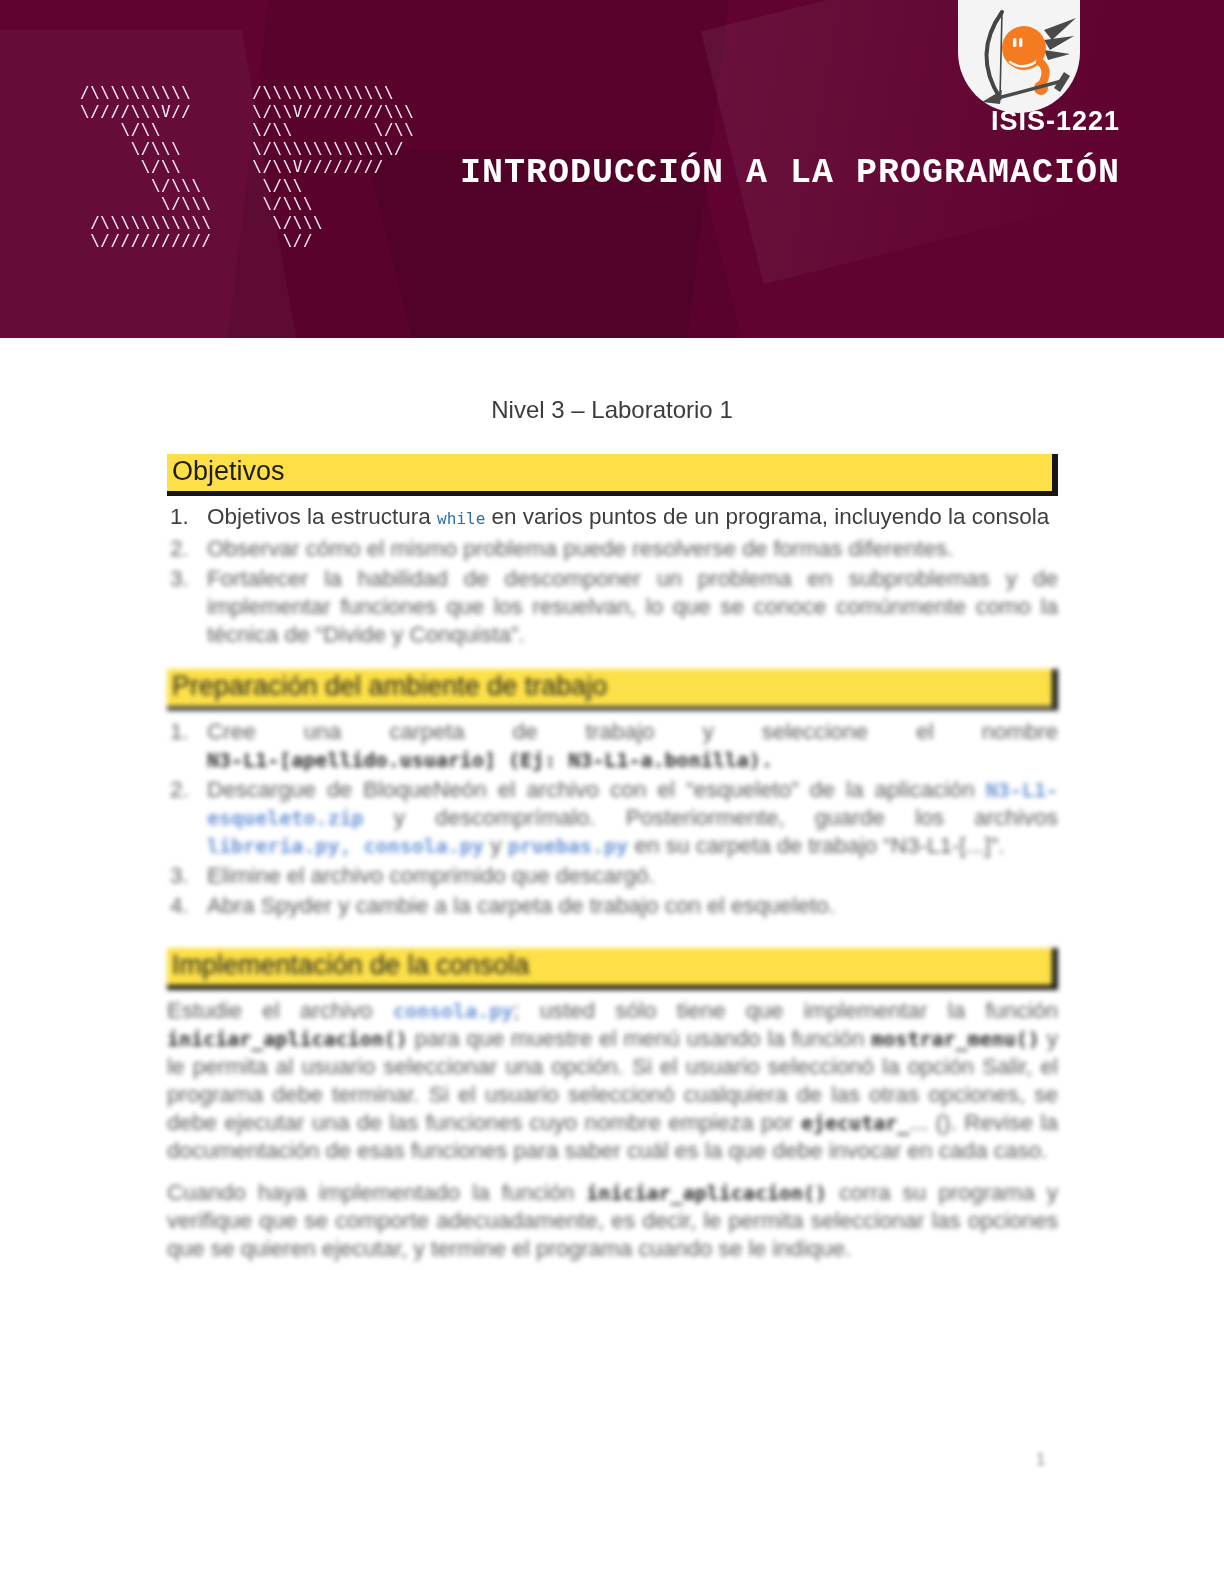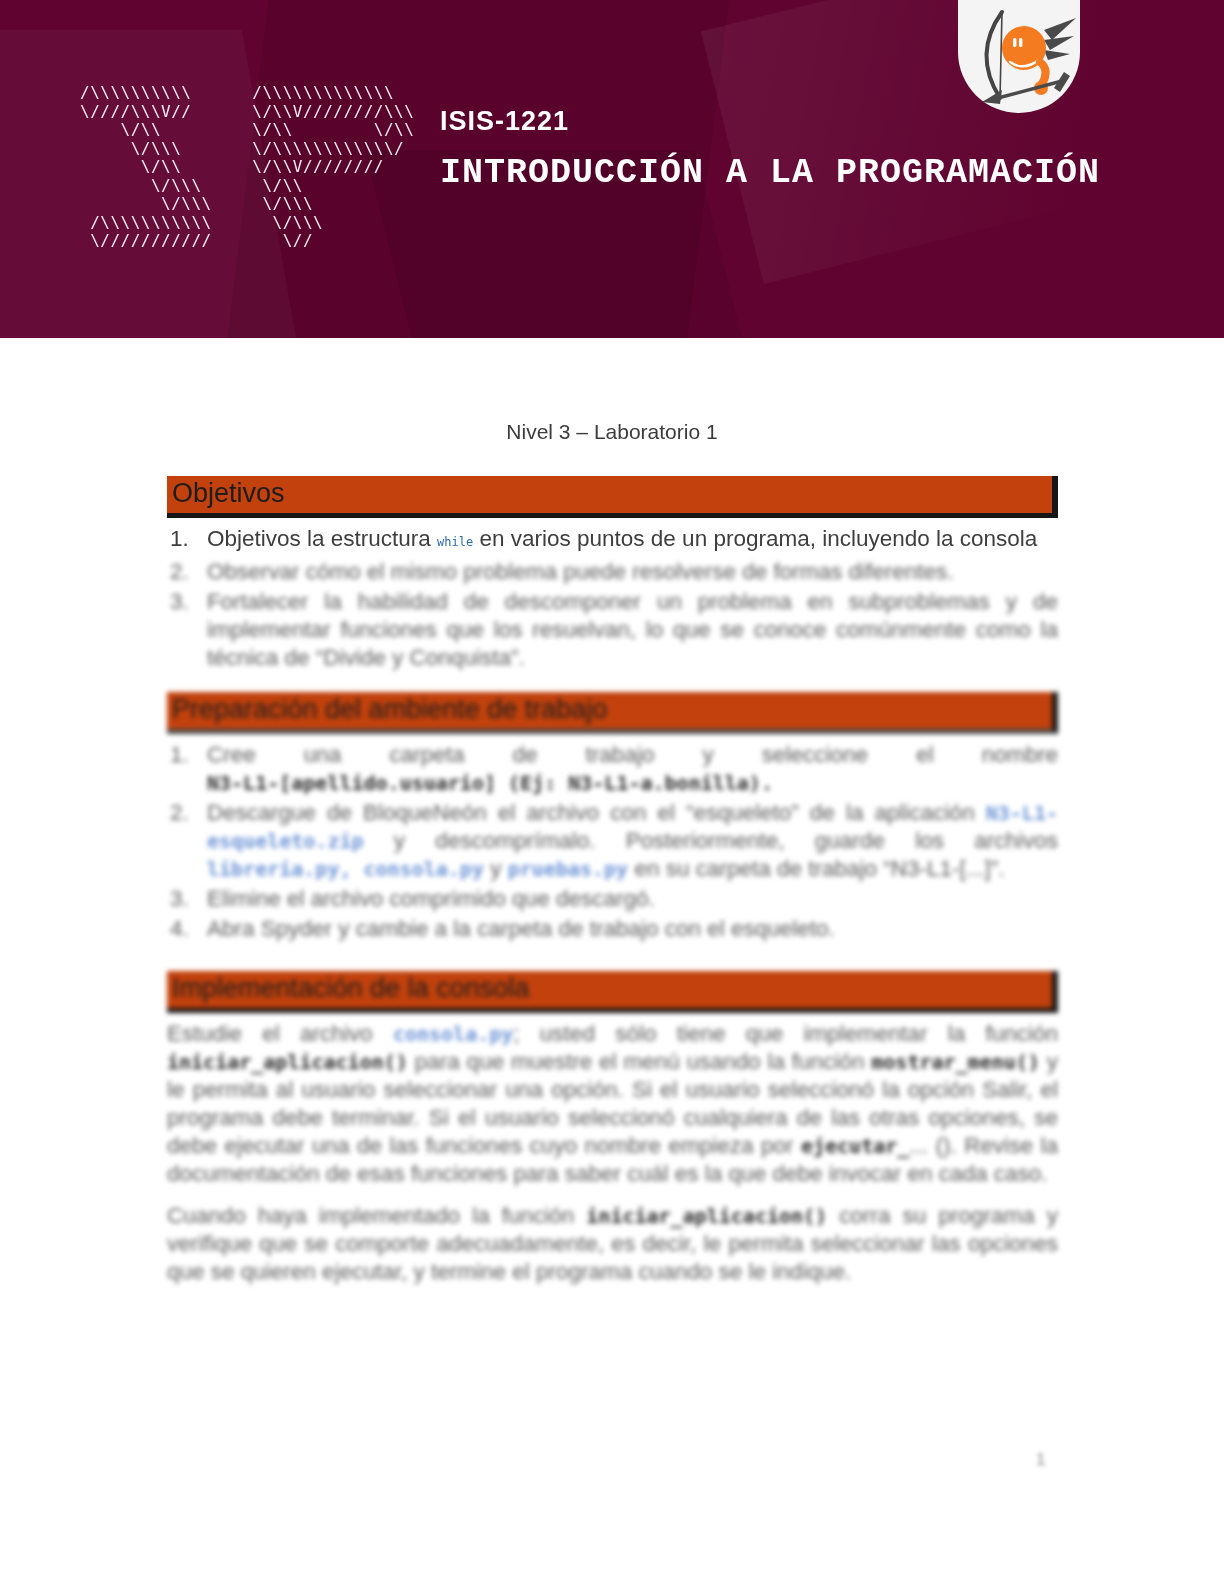--- a/index.html
+++ b/index.html
@@ -12,45 +12,45 @@
   .shade-dark{left:248px;top:-10px;width:460px;height:360px;background:rgba(15,0,8,0.10);transform:skewX(-7deg);}
   .shade-dark2{left:390px;top:150px;width:330px;height:200px;background:rgba(15,0,8,0.08);transform:skewX(14deg);}
   .shade-light1{right:-60px;top:-40px;width:560px;height:260px;
       background:linear-gradient(115deg,rgba(255,255,255,0.06),rgba(255,255,255,0) 65%);transform:rotate(-14deg);}
   .shade-light2{left:-30px;top:30px;width:300px;height:320px;background:rgba(255,255,255,0.04);transform:skewX(10deg);}
 
   .ascii{position:absolute;left:80px;top:84px;margin:0;
          font-family:"DejaVu Sans Mono",monospace;font-size:16px;line-height:18.5px;
          color:#f7ecf2;letter-spacing:0.5px;}
 
-  .course{position:absolute;left:440px;top:106px;width:680px;text-align:left;color:#ffffff;}
+  .course{position:absolute;left:440px;top:106px;width:680px;text-align:right;color:#ffffff;}
   .course-code{font-size:27px;font-weight:bold;letter-spacing:1px;}
   .course-title{font-size:35px;font-weight:bold;letter-spacing:1px;margin-top:16px;white-space:nowrap;font-family:Liberation Mono, monospace;}
 
   .badge{position:absolute;left:958px;top:0;width:122px;height:113px;background:#f4f4f4;
          border-radius:0 0 61px 61px;}
   .badge svg{position:absolute;left:0;top:0;}
 
   
-  .doc-title{margin:72px auto 0 auto;text-align:center;color:#3c3c3c;font-size:21px;line-height:44px;font-weight:400;}
+  .doc-title{margin:50px auto 0 auto;text-align:center;color:#3c3c3c;font-size:24px;line-height:44px;font-weight:400;}
 
   .content{position:relative;margin:22px auto 0 167px;width:891px;color:#3e3e3e;}
 
-  .sec-head{background:#c2410c;border-bottom:5px solid #161616;border-right:6px solid #161616;
+  .sec-head{background:#fde047;border-bottom:5px solid #161616;border-right:6px solid #161616;
             padding:2px 0 4px 5px;font-size:27px;color:#1d1d1d;margin-bottom:7px;}
   .sec-head.dim{border-bottom-color:#4a4a4a;}
 
   .li{display:flex;margin:2px 0;font-size:22.5px;line-height:28px;}
   .num{width:37px;flex-shrink:0;padding-left:3px;}
   .li-body{flex:1;text-align:justify;}
   .para{font-size:22.5px;line-height:28px;text-align:justify;margin:0 0 14px 0;}
   .gap{height:18px;}
   .gap-lg{height:26px;}
 
-  code.inline{font-family:"DejaVu Sans Mono",monospace;font-size:12px;color:#2e6da4;}
+  code.inline{font-family:"DejaVu Sans Mono",monospace;font-size:16px;color:#2e6da4;}
   .mono-dark{font-family:"DejaVu Sans Mono",monospace;font-size:20px;font-weight:bold;color:#2b2b2b;}
   .mono-link{font-family:"DejaVu Sans Mono",monospace;font-size:20px;font-weight:bold;color:#6b93d6;}
 
   .blurred{filter:blur(2.6px);color:#5c5c5c;}
   .blurred-head{filter:blur(2.8px);}
   .justify-full{text-align:justify;text-align-last:justify;}
 
   .pageno{position:absolute;left:1036px;top:1450px;font-size:17px;color:#858585;filter:blur(2px);}
 </style>
 </head>

